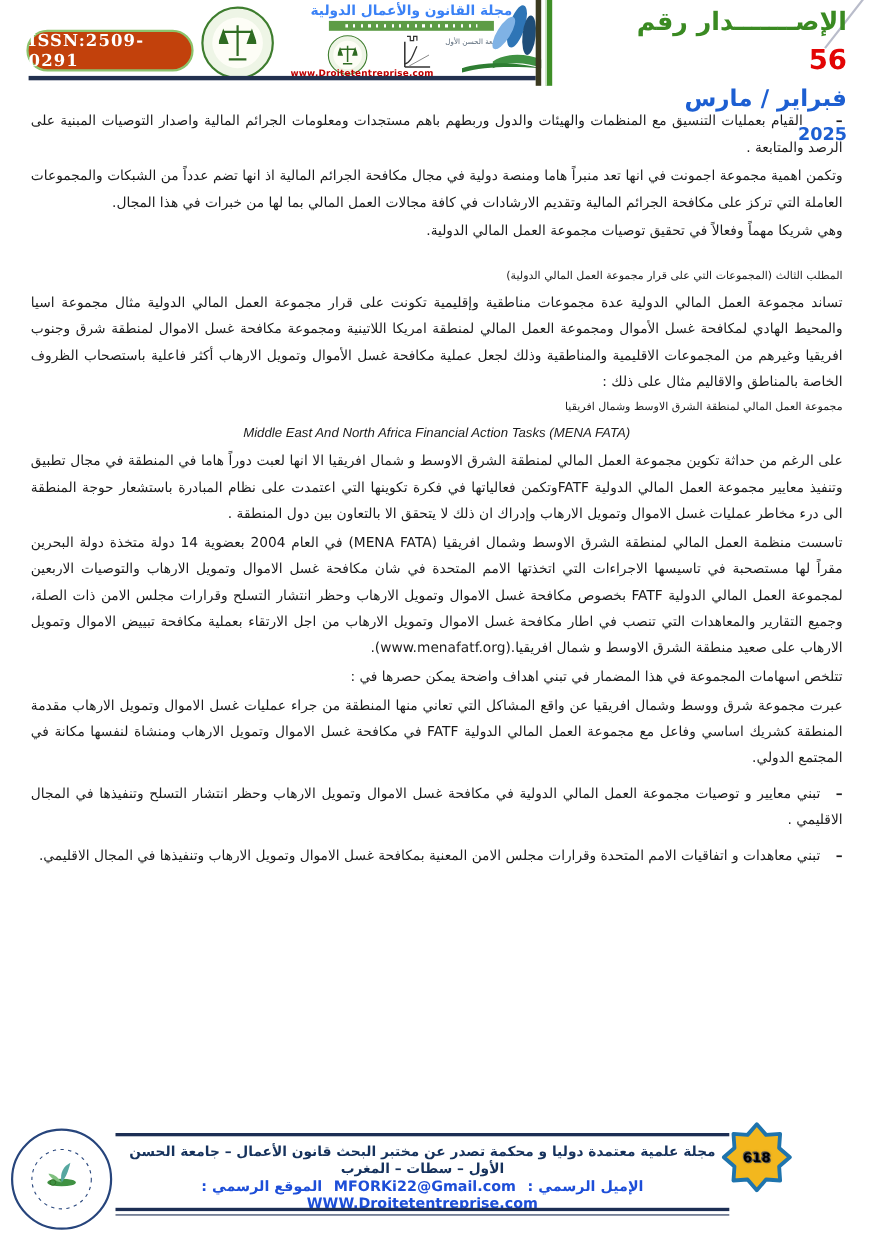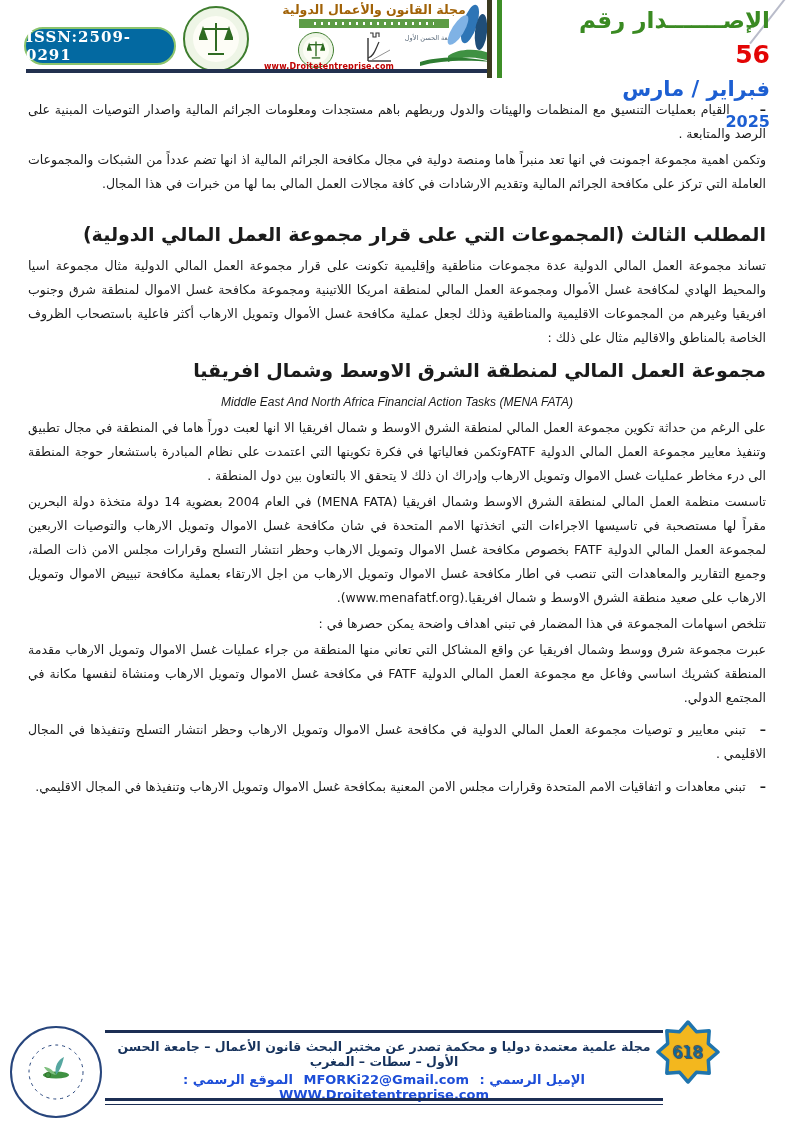--- a/index.html
+++ b/index.html
@@ -6,34 +6,34 @@
   html,body { background:#e8e8e8; }
   .page {
     position:relative; width:794px; height:1123px; margin:0 auto;
     background:#ffffff; overflow:hidden;
     font-family:"DejaVu Sans", sans-serif; color:#1b1b1b;
   }
 
   
   .issn-pill {
     position:absolute; left:24px; top:27px; width:152px; height:38px;
-    background:#0369a1; border:2px solid #8cc46d; border-radius:20px;
+    background:#c2410c; border:2px solid #8cc46d; border-radius:20px;
     display:flex; align-items:center; justify-content:center;
     color:#ffffff; font-family:"DejaVu Serif", serif; font-weight:bold;
     font-size:15px; letter-spacing:1px;
   }
   .seal {
     position:absolute; border-radius:50%; background:#fdfdf6;
     display:flex; align-items:center; justify-content:center;
   }
   .seal.lg { left:183px; top:6px; width:66px; height:66px; border:2px solid #3e7d2e; box-shadow:inset 0 0 0 8px #eef5e6; }
   .seal.sm { left:40px; top:30px; width:36px; height:36px; border:1.5px solid #3e7d2e; box-shadow:inset 0 0 0 4px #eef5e6; }
   .midblock { position:absolute; left:258px; top:2px; width:232px; height:76px; }
   .jtitle {
-    text-align:center; color:#a16207; font-weight:bold; font-size:12.5px; direction:rtl;
+    text-align:center; color:#3b82f6; font-weight:bold; font-size:12.5px; direction:rtl;
   }
   .jbanner {
     margin:2px auto 0; width:150px; height:9px; background:#5d9c46;
     background-image:repeating-linear-gradient(90deg,#ffffff 0 2px,transparent 2px 7px);
     background-size:80% 3px; background-position:center; background-repeat:no-repeat;
   }
   .chart-ic { position:absolute; left:106px; top:28px; }
   .uni-cap { position:absolute; left:142px; top:32px; width:62px; font-size:6.5px; color:#5a6a7a; direction:rtl; text-align:center; line-height:1.3; }
   .feather { position:absolute; left:160px; top:-2px; }
   .site-red {
@@ -55,21 +55,21 @@
   
   .body {
     position:absolute; left:28px; top:98px; width:738px; direction:rtl;
     font-size:12.5px; line-height:1.92; text-align:justify;
   }
   .para { margin-bottom:2px; }
   .dash { font-weight:bold; }
   .dash.wide { padding-left:30px; }
   .dash.narrow { padding-left:14px; }
   .sp-top { margin-top:20px; }
-  .h-ar { font-weight:bold; font-size:19px; margin-bottom:2px; }
+  .h-ar { font-weight:normal; font-size:10px; margin-bottom:2px; }
   .h-en { direction:ltr; text-align:center; font-family:"Liberation Sans", sans-serif; font-size:12px; margin:1px 0 2px;font-style:italic; }
   .blt { margin-top:8px; margin-bottom:9px; }
 
   
   .f-rule-top { position:absolute; left:105px; top:1030px; width:558px; height:3px; background:#1c2e54; }
   .f-line1 {
     position:absolute; left:105px; top:1039px; width:558px; text-align:center; direction:rtl;
     color:#16325c; font-weight:bold; font-size:12.5px;
   }
   .f-line2 {
@@ -79,21 +79,21 @@
   .f-line2 span { margin:0 3px; }
   .f-rule-bot { position:absolute; left:105px; top:1098px; width:558px; height:7px; border-top:3px solid #1c2e54; border-bottom:1px solid #1c2e54; }
   .stamp {
     position:absolute; left:10px; top:1026px; width:92px; height:92px; border-radius:50%;
     border:2.5px solid #27457c; display:flex; align-items:center; justify-content:center;
   }
   .star-wrap { position:absolute; left:656px; top:1020px; width:64px; height:64px; }
   .star-num {
     position:absolute; left:0; top:0; width:64px; height:64px;
     display:flex; align-items:center; justify-content:center;
-    color:#0369a1; font-weight:normal; font-size:16px;
+    color:#000000; font-weight:bold; font-size:12px;
     text-shadow:0 0 2px #555, 1px 1px 0 #555, -1px -1px 0 #555;
   }
 </style>
 </head>
 <body>
 
 <div class="page">
 
   <div>
 
@@ -166,20 +166,21 @@
     </div>
   </div>
 
   <div class="body">
 
     <p class="para">
       <span class="dash wide">–</span><span>القيام بعمليات التنسيق مع المنظمات والهيئات والدول وربطهم باهم مستجدات ومعلومات الجرائم المالية واصدار التوصيات المبنية على الرصد والمتابعة .</span>
     </p>
 
     <p class="para">وتكمن اهمية مجموعة اجمونت في انها تعد منبراً هاما ومنصة دولية في مجال مكافحة الجرائم المالية اذ انها تضم عدداً من الشبكات والمجموعات العاملة التي تركز على مكافحة الجرائم المالية وتقديم الارشادات في كافة مجالات العمل المالي بما لها من خبرات في هذا المجال.</p>
+    <p class="para">وهي شريكا مهماً وفعالاً في تحقيق توصيات مجموعة العمل المالي الدولية.</p>
 
     <p class="h-ar sp-top">المطلب الثالث (المجموعات التي على قرار مجموعة العمل المالي الدولية)</p>
     <p class="para">تساند مجموعة العمل المالي الدولية عدة مجموعات مناطقية وإقليمية تكونت على قرار مجموعة العمل المالي الدولية مثال مجموعة اسيا والمحيط الهادي لمكافحة غسل الأموال ومجموعة العمل المالي لمنطقة امريكا اللاتينية ومجموعة مكافحة غسل الاموال لمنطقة شرق وجنوب افريقيا وغيرهم من المجموعات الاقليمية والمناطقية وذلك لجعل عملية مكافحة غسل الأموال وتمويل الارهاب أكثر فاعلية باستصحاب الظروف الخاصة بالمناطق والاقاليم مثال على ذلك :</p>
 
     <p class="h-ar">مجموعة العمل المالي لمنطقة الشرق الاوسط وشمال افريقيا</p>
     <p class="h-en">Middle East And North Africa Financial Action Tasks (MENA FATA)</p>
 
     <p class="para">على الرغم من حداثة تكوين مجموعة العمل المالي لمنطقة الشرق الاوسط و شمال افريقيا الا انها لعبت دوراً  هاما في المنطقة في مجال تطبيق وتنفيذ معايير مجموعة العمل المالي الدولية FATFوتكمن فعالياتها في فكرة تكوينها التي اعتمدت على نظام المبادرة باستشعار حوجة المنطقة الى درء مخاطر عمليات غسل الاموال وتمويل الارهاب وإدراك ان ذلك لا يتحقق الا بالتعاون بين دول المنطقة .</p>
     <p class="para">تاسست منظمة العمل المالي لمنطقة الشرق الاوسط وشمال افريقيا (MENA FATA) في العام 2004 بعضوية 14 دولة  متخذة دولة البحرين مقراً لها مستصحبة في تاسيسها الاجراءات التي اتخذتها الامم المتحدة في شان مكافحة غسل الاموال وتمويل الارهاب والتوصيات الاربعين لمجموعة العمل المالي الدولية FATF  بخصوص  مكافحة غسل الاموال وتمويل الارهاب وحظر انتشار التسلح وقرارات مجلس الامن ذات الصلة، وجميع التقارير والمعاهدات التي تنصب في اطار مكافحة غسل الاموال وتمويل الارهاب من اجل الارتقاء بعملية مكافحة تبييض الاموال وتمويل الارهاب  على صعيد منطقة الشرق الاوسط و شمال افريقيا.(www.menafatf.org).</p>
     <p class="para">تتلخص اسهامات المجموعة  في هذا المضمار في تبني اهداف واضحة يمكن حصرها في :</p>

